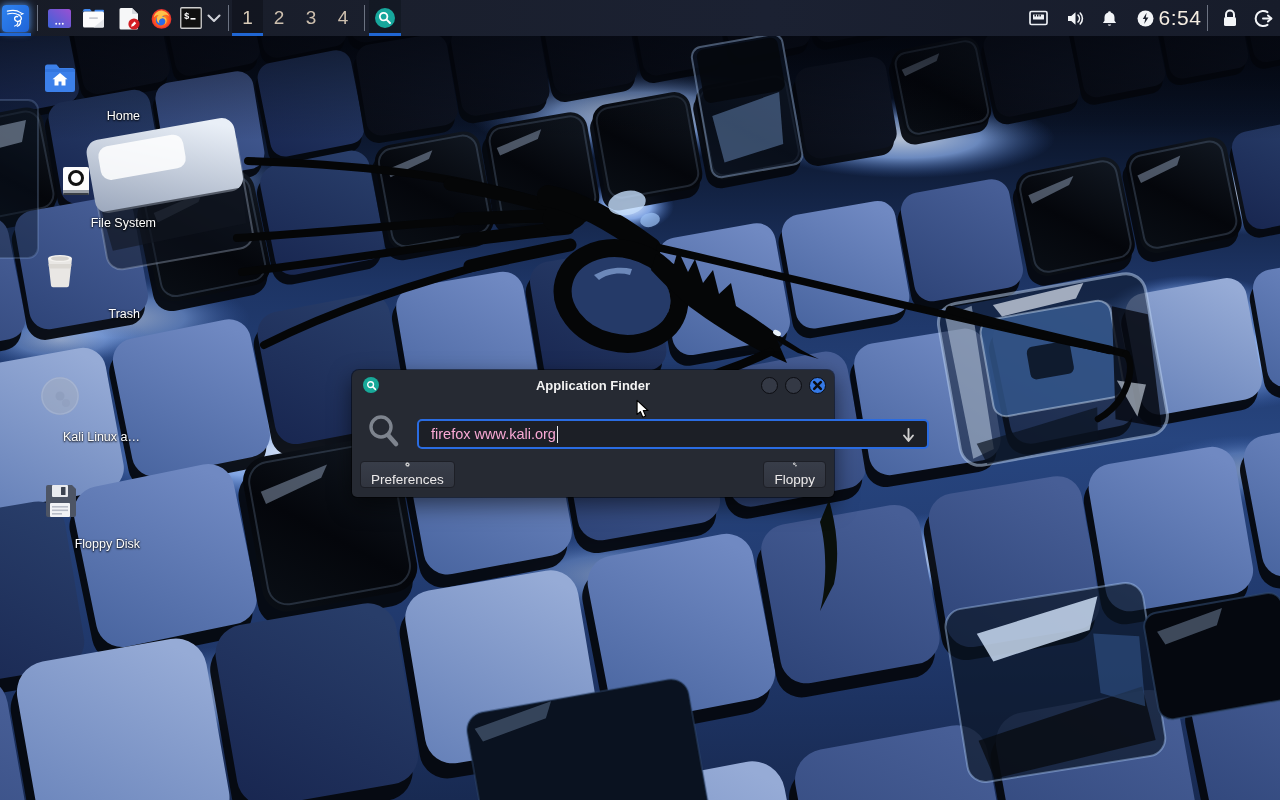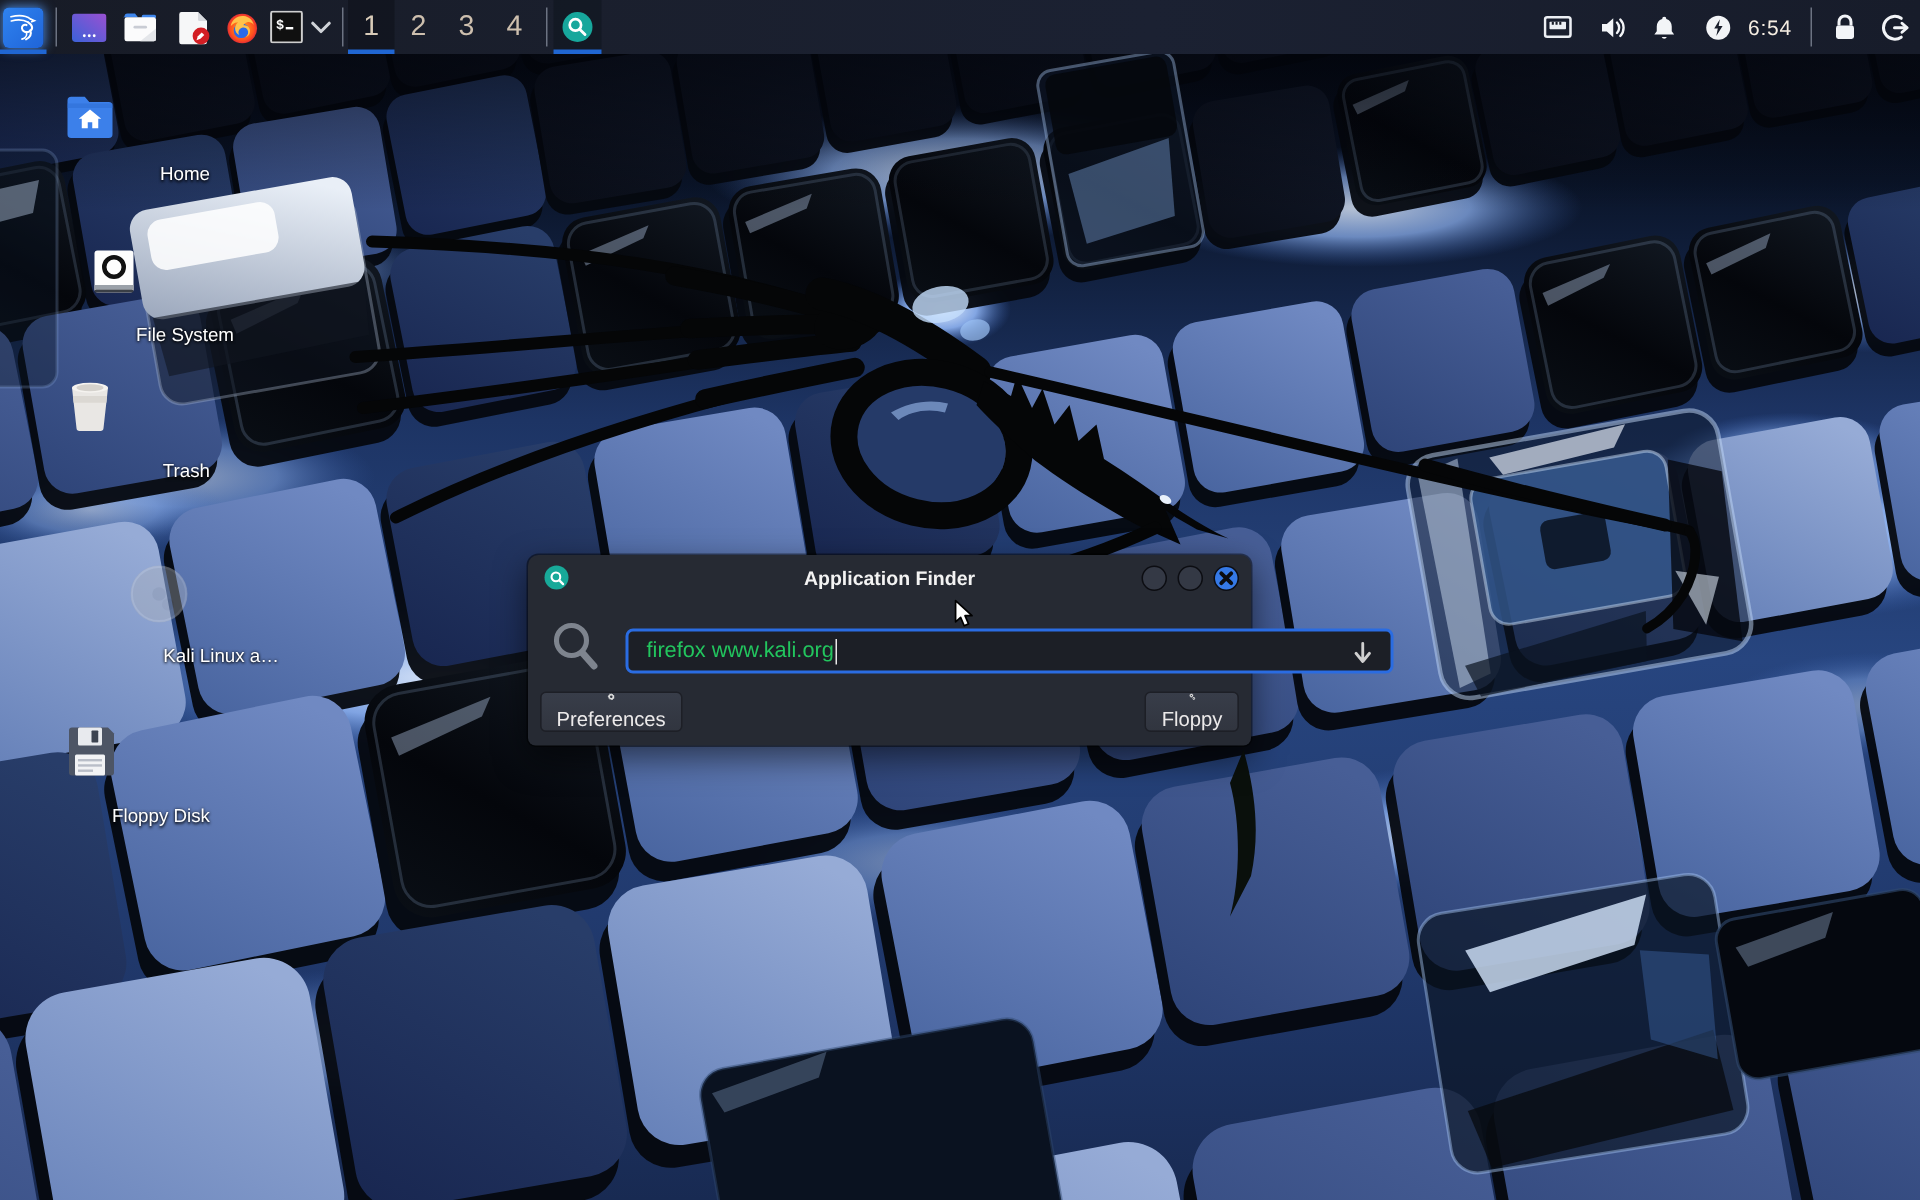--- a/index.html
+++ b/index.html
@@ -11,21 +11,21 @@
   background:linear-gradient(90deg,#171b26 0%,#1a1f2d 30%,#1b2132 60%,#171c2a 100%);
   z-index:40; }
 .panel .sep { position:absolute; top:5px; width:1px; height:26px; background:#7b8292; opacity:.85; }
 .pbtn { position:absolute; top:0; height:36px; display:flex; align-items:center; justify-content:center; }
 .kali-logo { width:27px; height:27px; border-radius:4px;
   background:linear-gradient(135deg,#2f83f0,#1f64d8);
   box-shadow:0 0 7px 1px rgba(90,160,255,.75); display:flex; align-items:center; justify-content:center; }
 .underline { position:absolute; left:0; right:0; bottom:0; height:3px; background:#2066d2; }
 .ws { color:#cdbfae; font-size:19px; }
 .ws.active { background:rgba(10,13,20,.45); color:#d8cbb8; }
-.clock { color:#f5ede2; font-size:14px; letter-spacing:.5px; }
+.clock { color:#f5ede2; font-size:21px; letter-spacing:.5px; }
 
 
 .dicons { position:absolute; left:0; top:36px; z-index:10; }
 .dicon { position:absolute; width:120px; text-align:right; }
 .dicon svg { display:block; margin:0 auto; }
 .dicon .lbl { position:absolute; left:-20px; right:-20px; color:#fff; font-size:12.5px; text-shadow:0 1px 2px rgba(0,0,0,.9), 0 0 2px rgba(0,0,0,.7); white-space:nowrap; }
 
 
 .dialog { position:absolute; left:352px; top:370px; width:482px; height:127px;
   background:#262a33; border-radius:7px 7px 5px 5px; z-index:30;
@@ -33,21 +33,21 @@
 .titlebar { position:relative; height:30px; display:flex; align-items:center; }
 .title { position:absolute; left:0; right:0; text-align:center; color:#f3f3f3; font-size:13px; font-weight:bold; }
 .appico { position:absolute; left:11px; top:7px; width:16px; height:16px; border-radius:50%;
   background:#18a999; display:flex; align-items:center; justify-content:center; }
 .winbtns { position:absolute; right:8px; top:7px; display:flex; gap:7px; }
 .wbtn { width:17px; height:17px; border-radius:50%; background:#343945; border:1px solid #0c0d12; }
 .wbtn.close { background:#3579e6; border:1px solid #0c0d12; position:relative; }
 .bigmag { position:absolute; left:368px; top:415px; }
 .sinput { position:absolute; left:417px; top:419px; width:512px; height:30px;
   background:#1c1f26; border:2px solid #2a6ce2; border-radius:5px;
-  color:#22c55e; font-size:14.5px; display:flex; align-items:center; padding-left:12px; }
+  color:#f9a8d4; font-size:14.5px; display:flex; align-items:center; padding-left:12px; }
 .sinput .caret { display:inline-block; width:1.5px; height:17px; background:#e8e8e8; margin-left:1px; }
 .btnrow { position:absolute; left:0; bottom:9px; width:100%; padding:0 8px; display:flex; justify-content:space-between; }
 .gbtn { height:27px; background:linear-gradient(#383d49,#31353f); border:1px solid #1d1f26;
   border-radius:4px; color:#eceaea; font-size:13.5px; display:flex; align-items:center;
   padding:0 10px; gap:5px;flex-direction:column; }
 
 
 .cursor { position:absolute; left:636px; top:399px; z-index:60; }
 </style></head>
 <body>
@@ -607,21 +607,21 @@
   </div>
   <div class="dicon" style="left:0px; top:216px;">
     <svg width="34" height="36" viewBox="0 0 34 36">
       <path d="M5 6.5 h24 l-3 27 a2 2 0 0 1-2 1.8 h-14 a2 2 0 0 1-2-1.8 z" fill="#e9e7e4"></path>
       <ellipse cx="17" cy="6.5" rx="12" ry="3.4" fill="#f5f3f0"></ellipse>
       <ellipse cx="17" cy="6.5" rx="9" ry="2.3" fill="#d5d2cd"></ellipse>
       <path d="M5.6 12 h22.8 l-0.5 4.5 h-21.8 z" fill="#dbd8d3"></path>
     </svg>
     <div class="lbl" style="top:55px;">Trash</div>
   </div>
-  <div class="dicon" style="left:0px; top:339px;margin-left:46px;">
+  <div class="dicon" style="left:0px; top:339px;">
     <svg width="42" height="42" viewBox="0 0 42 42" opacity="0.38">
       <circle cx="21" cy="21" r="19" fill="#aeb3bb"></circle>
       <circle cx="21" cy="21" r="18" fill="none" stroke="#cdd1d7" stroke-width="1.2"></circle>
       <circle cx="21" cy="21" r="4.5" fill="#8a9098" opacity="0.6"></circle>
       <circle cx="27" cy="28" r="4" fill="#93989f" opacity="0.5"></circle>
     </svg>
     <div class="lbl" style="top:55px;">Kali Linux a…</div>
   </div>
   <div class="dicon" style="left:0px; top:447px;">
     <svg width="36" height="36" viewBox="0 0 36 36">

